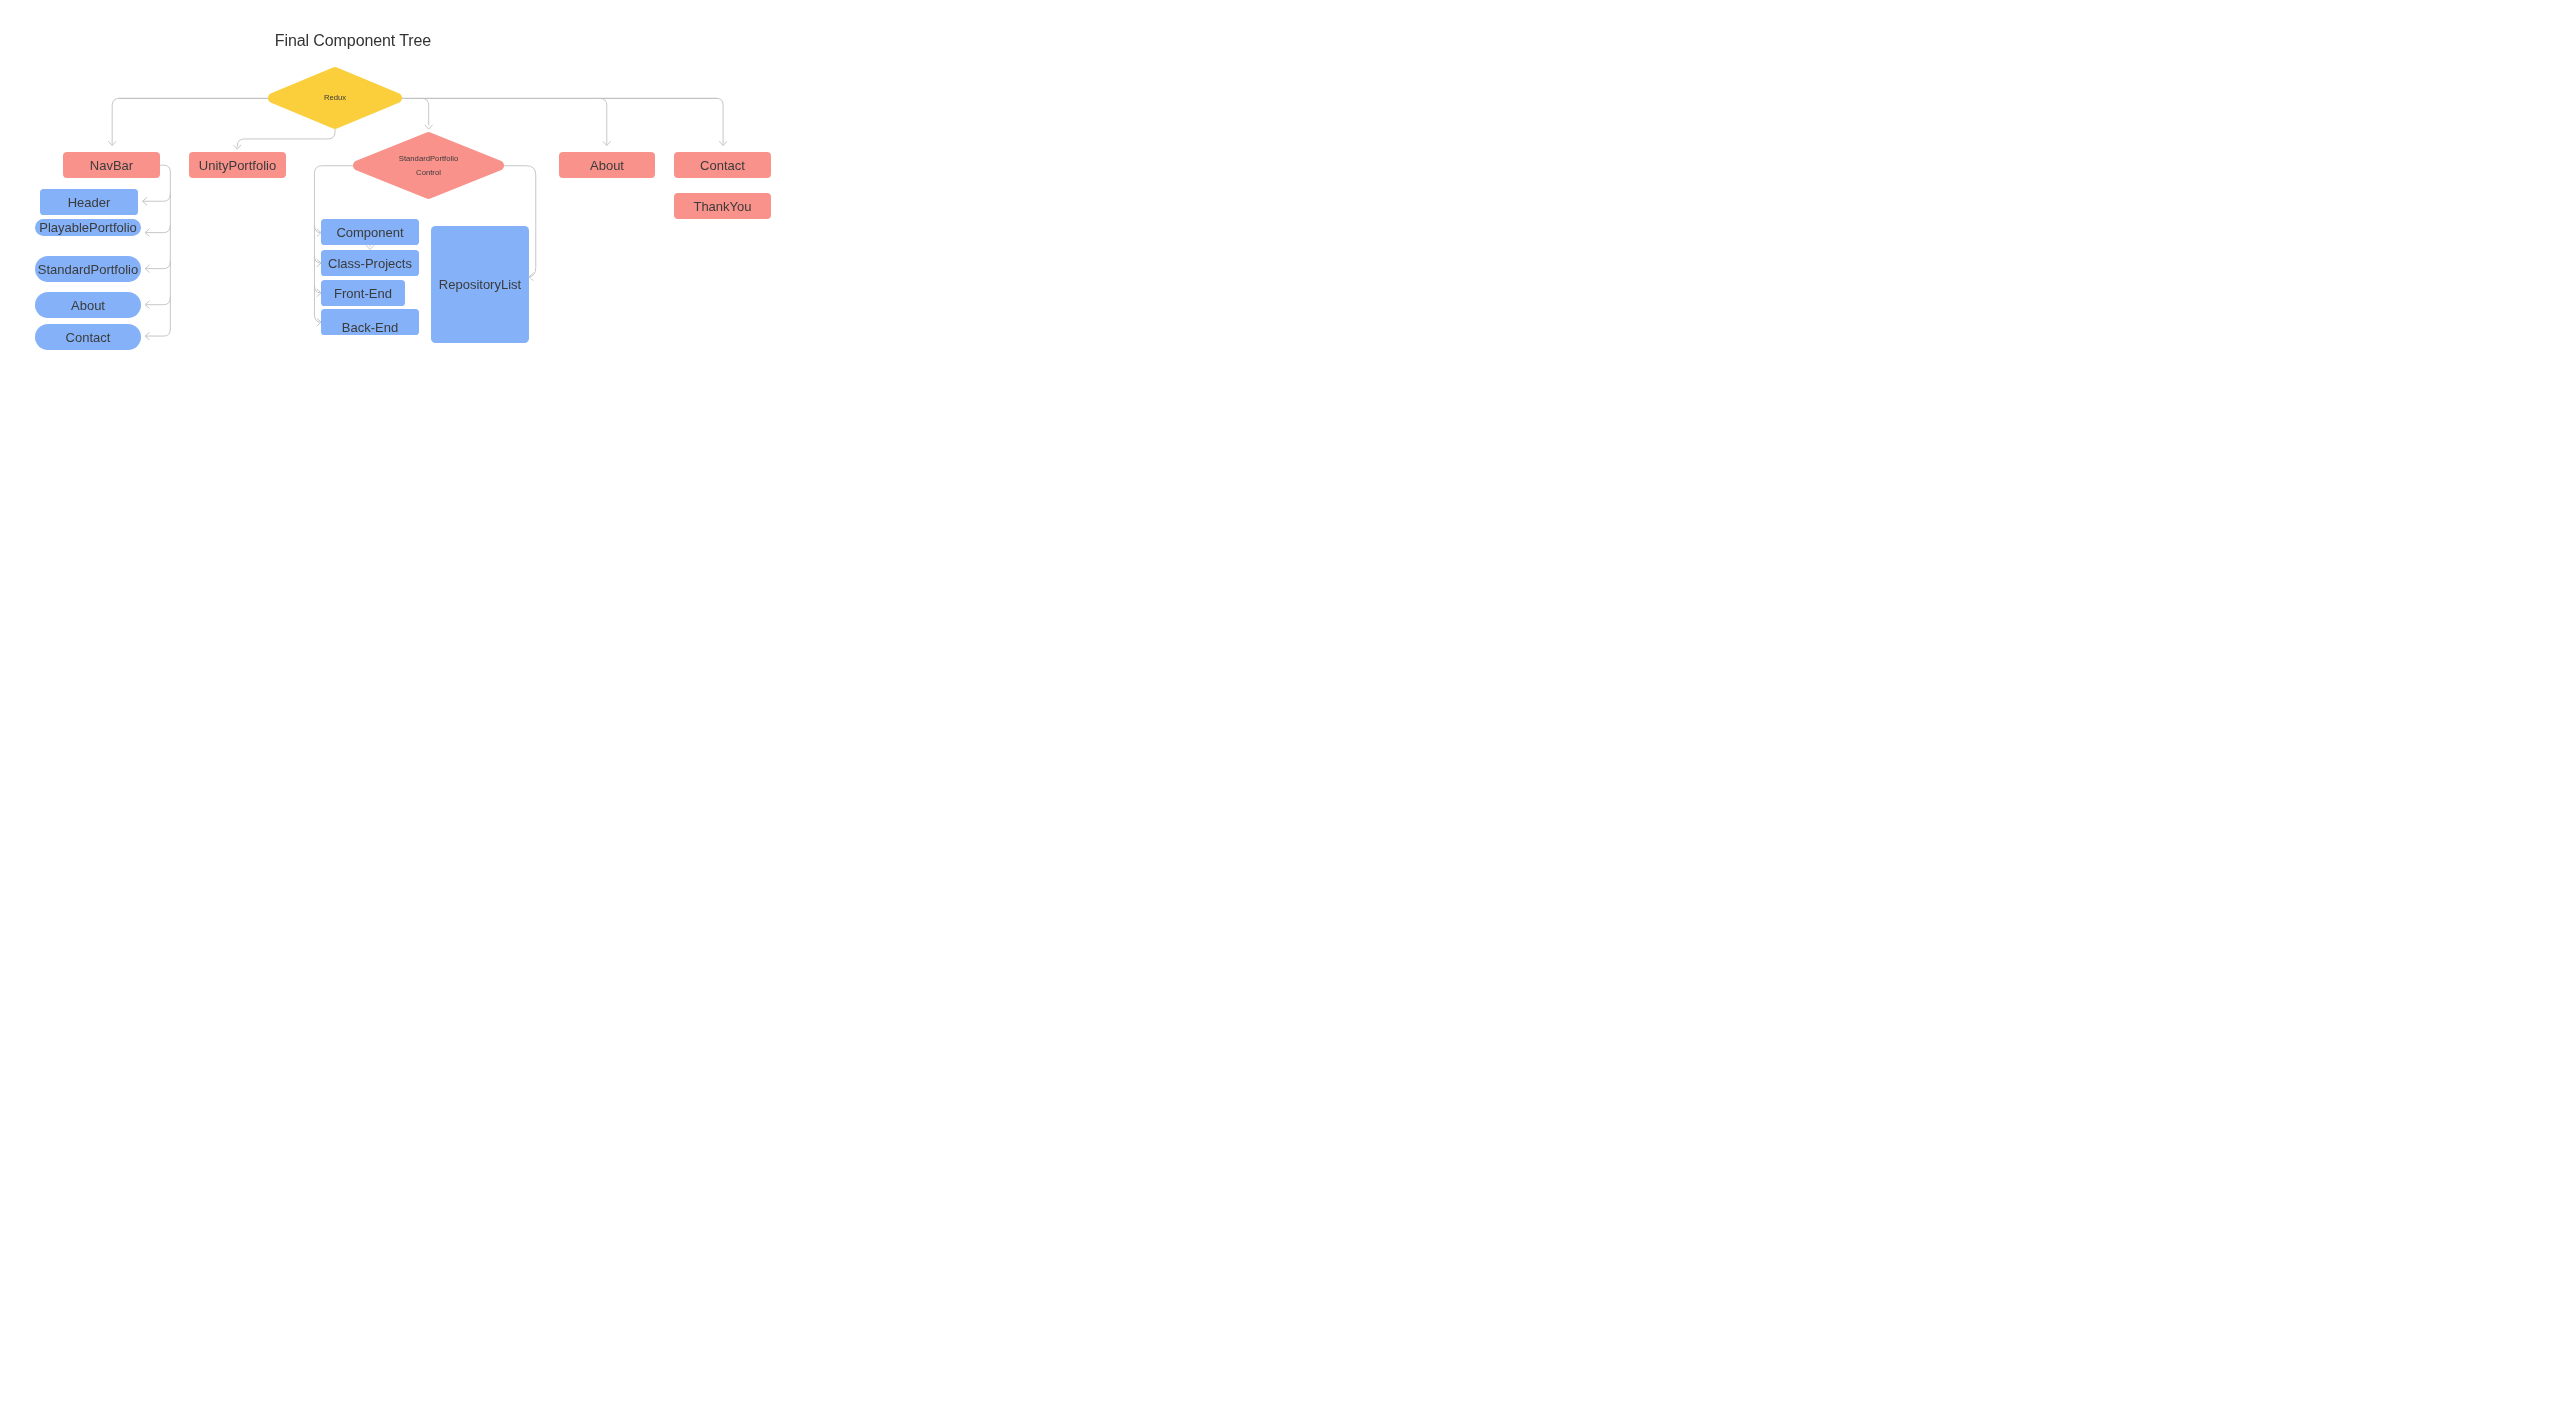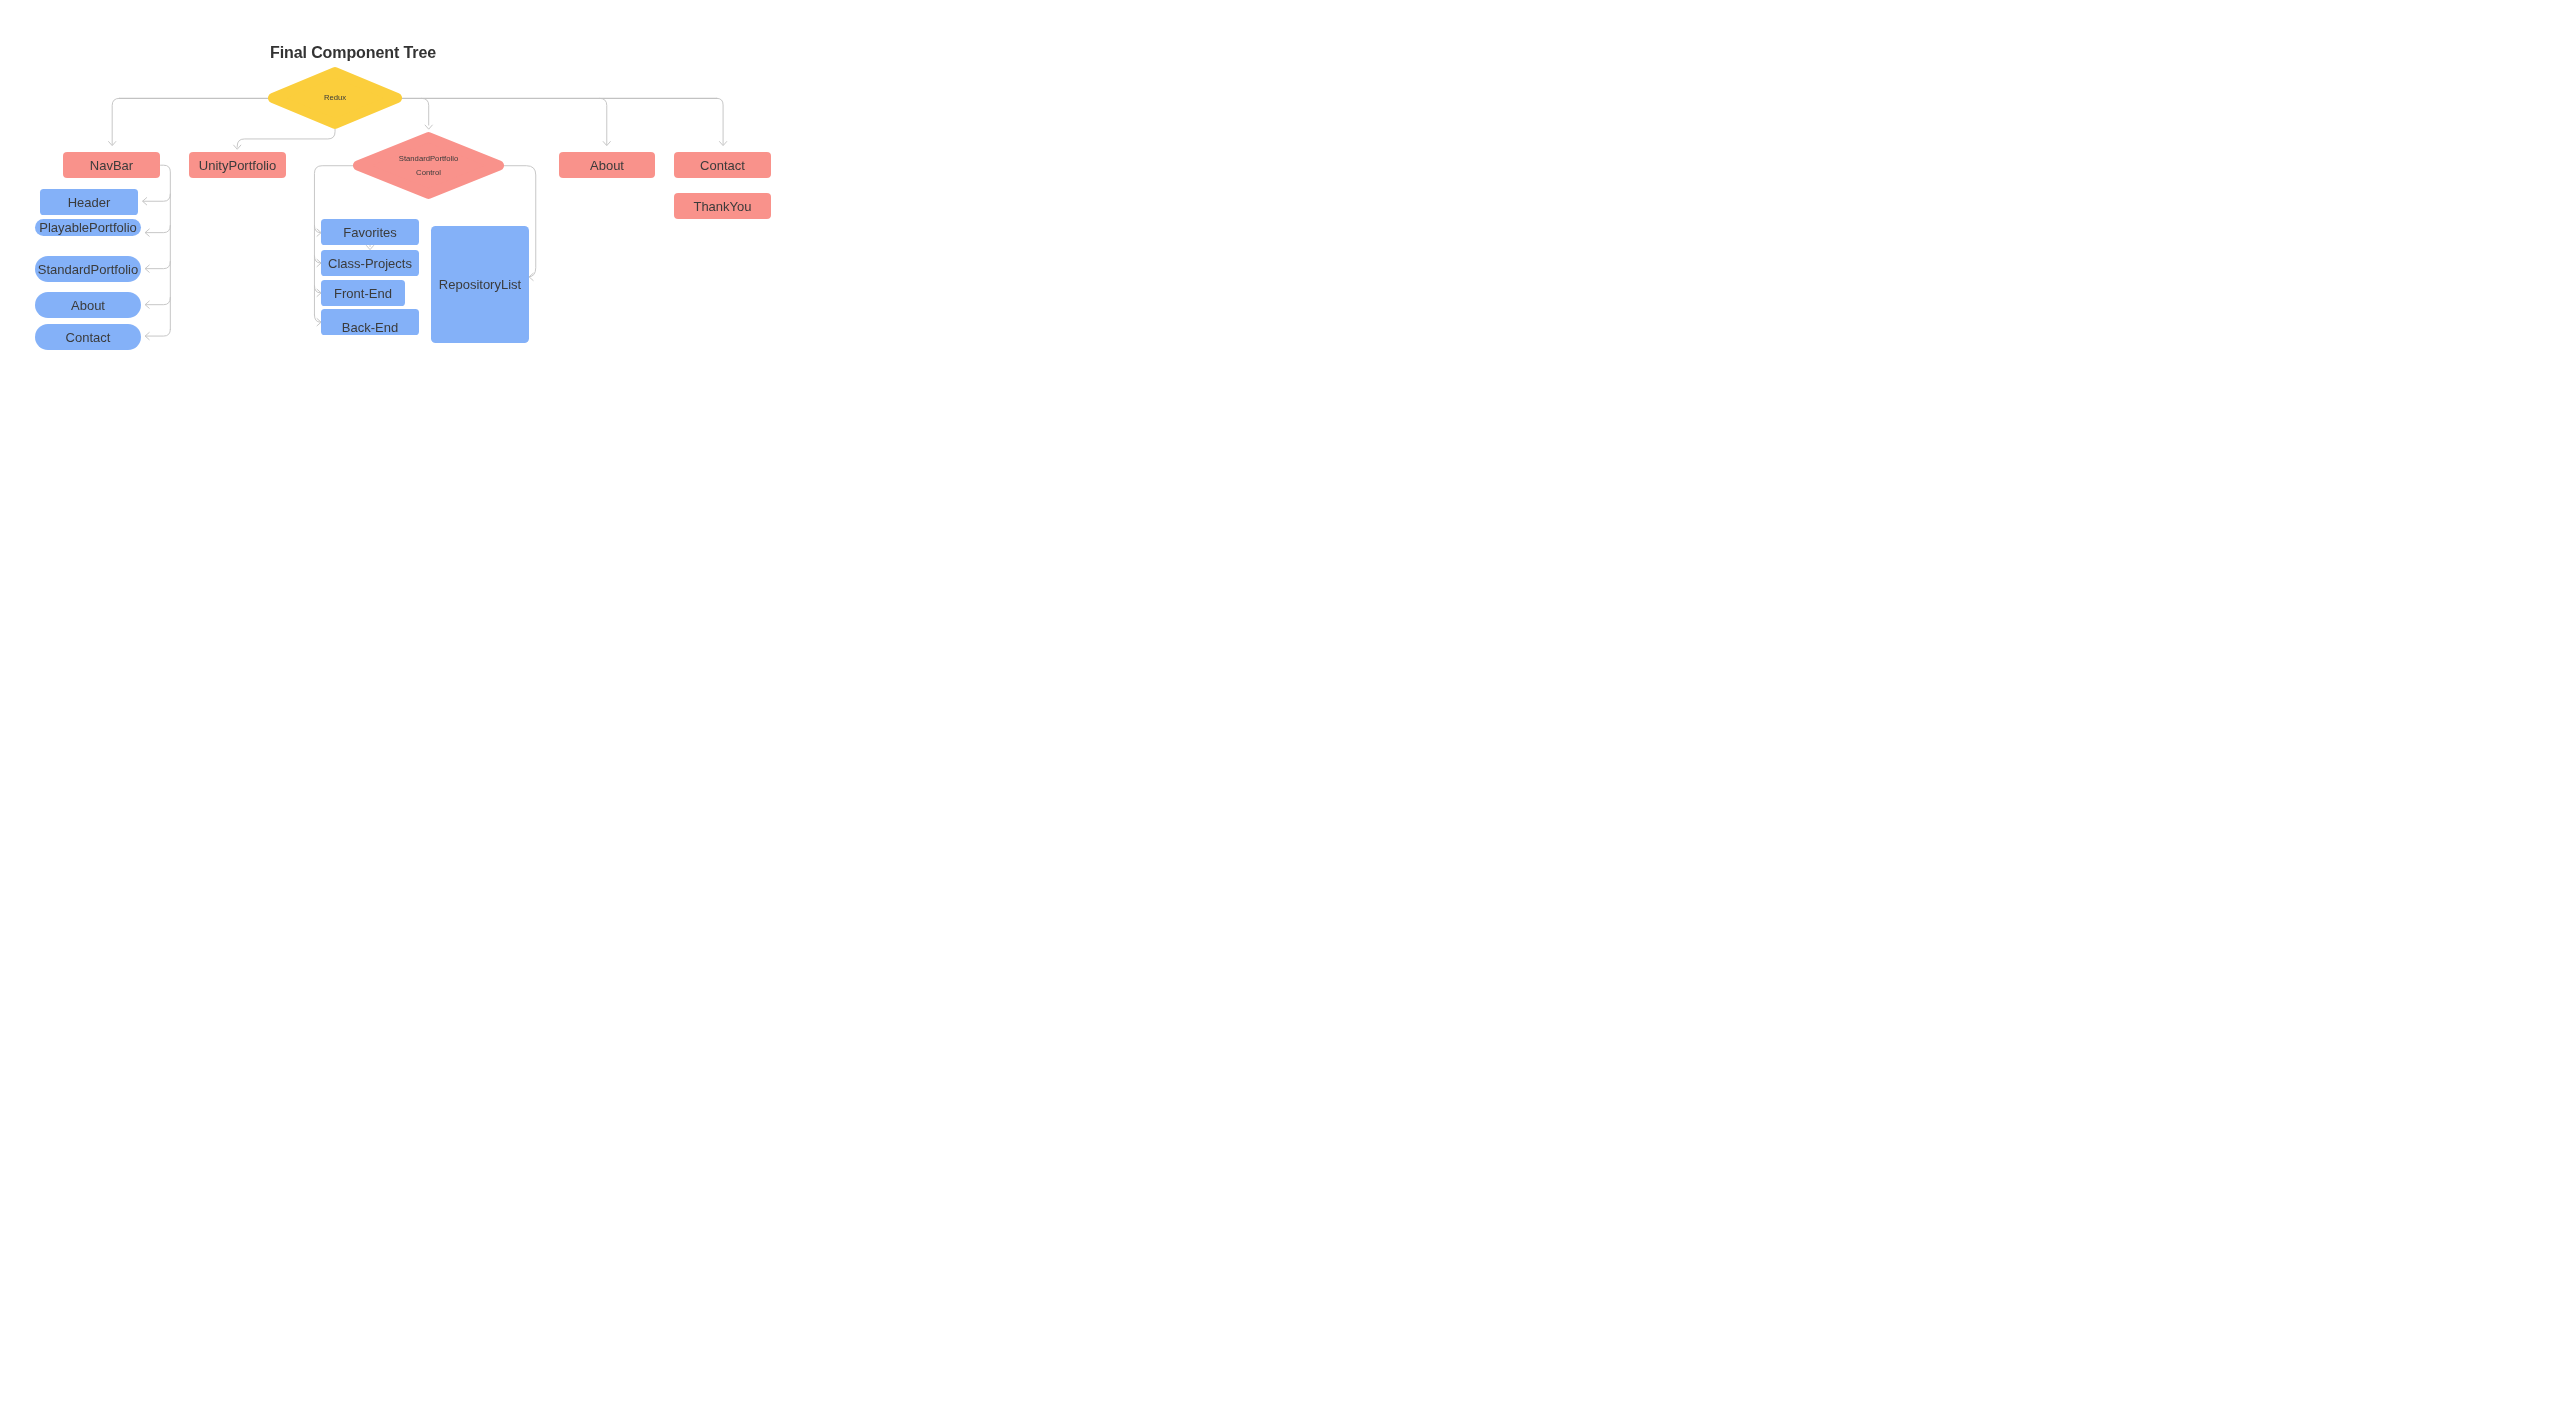--- a/index.html
+++ b/index.html
@@ -19,24 +19,23 @@
     height:386px;
     background:#ffffff;
     overflow:hidden;
   }
   .page-title{
     position:absolute;
     left:0; top:32px;
     width:706px;
     text-align:center;
     font-size:16px;
-    font-weight:700;
+    font-weight:400;
     letter-spacing:-0.1px;
     color:var(--c-title);
-    margin-top:12px;
   }
   svg.wires{
     position:absolute;
     left:0; top:0;
     width:808px; height:386px;
     pointer-events:none;
   }
   svg.wires path{
     fill:none;
     stroke:var(--c-line);
@@ -226,21 +225,21 @@
     <span>StandardPortfolio</span>
   </div>
   <div class="node pill" id="n-about-b">
     <span>About</span>
   </div>
   <div class="node pill" id="n-contact-b">
     <span>Contact</span>
   </div>
 
   <div class="node blue" id="n-favorites">
-    <span>Favorites</span>
+    <span>Component</span>
   </div>
   <div class="node blue" id="n-class">
     <span>Class-Projects</span>
   </div>
   <div class="node blue" id="n-front">
     <span>Front-End</span>
   </div>
   <div class="node blue" id="n-back">
     <span>Back-End</span>
   </div>

